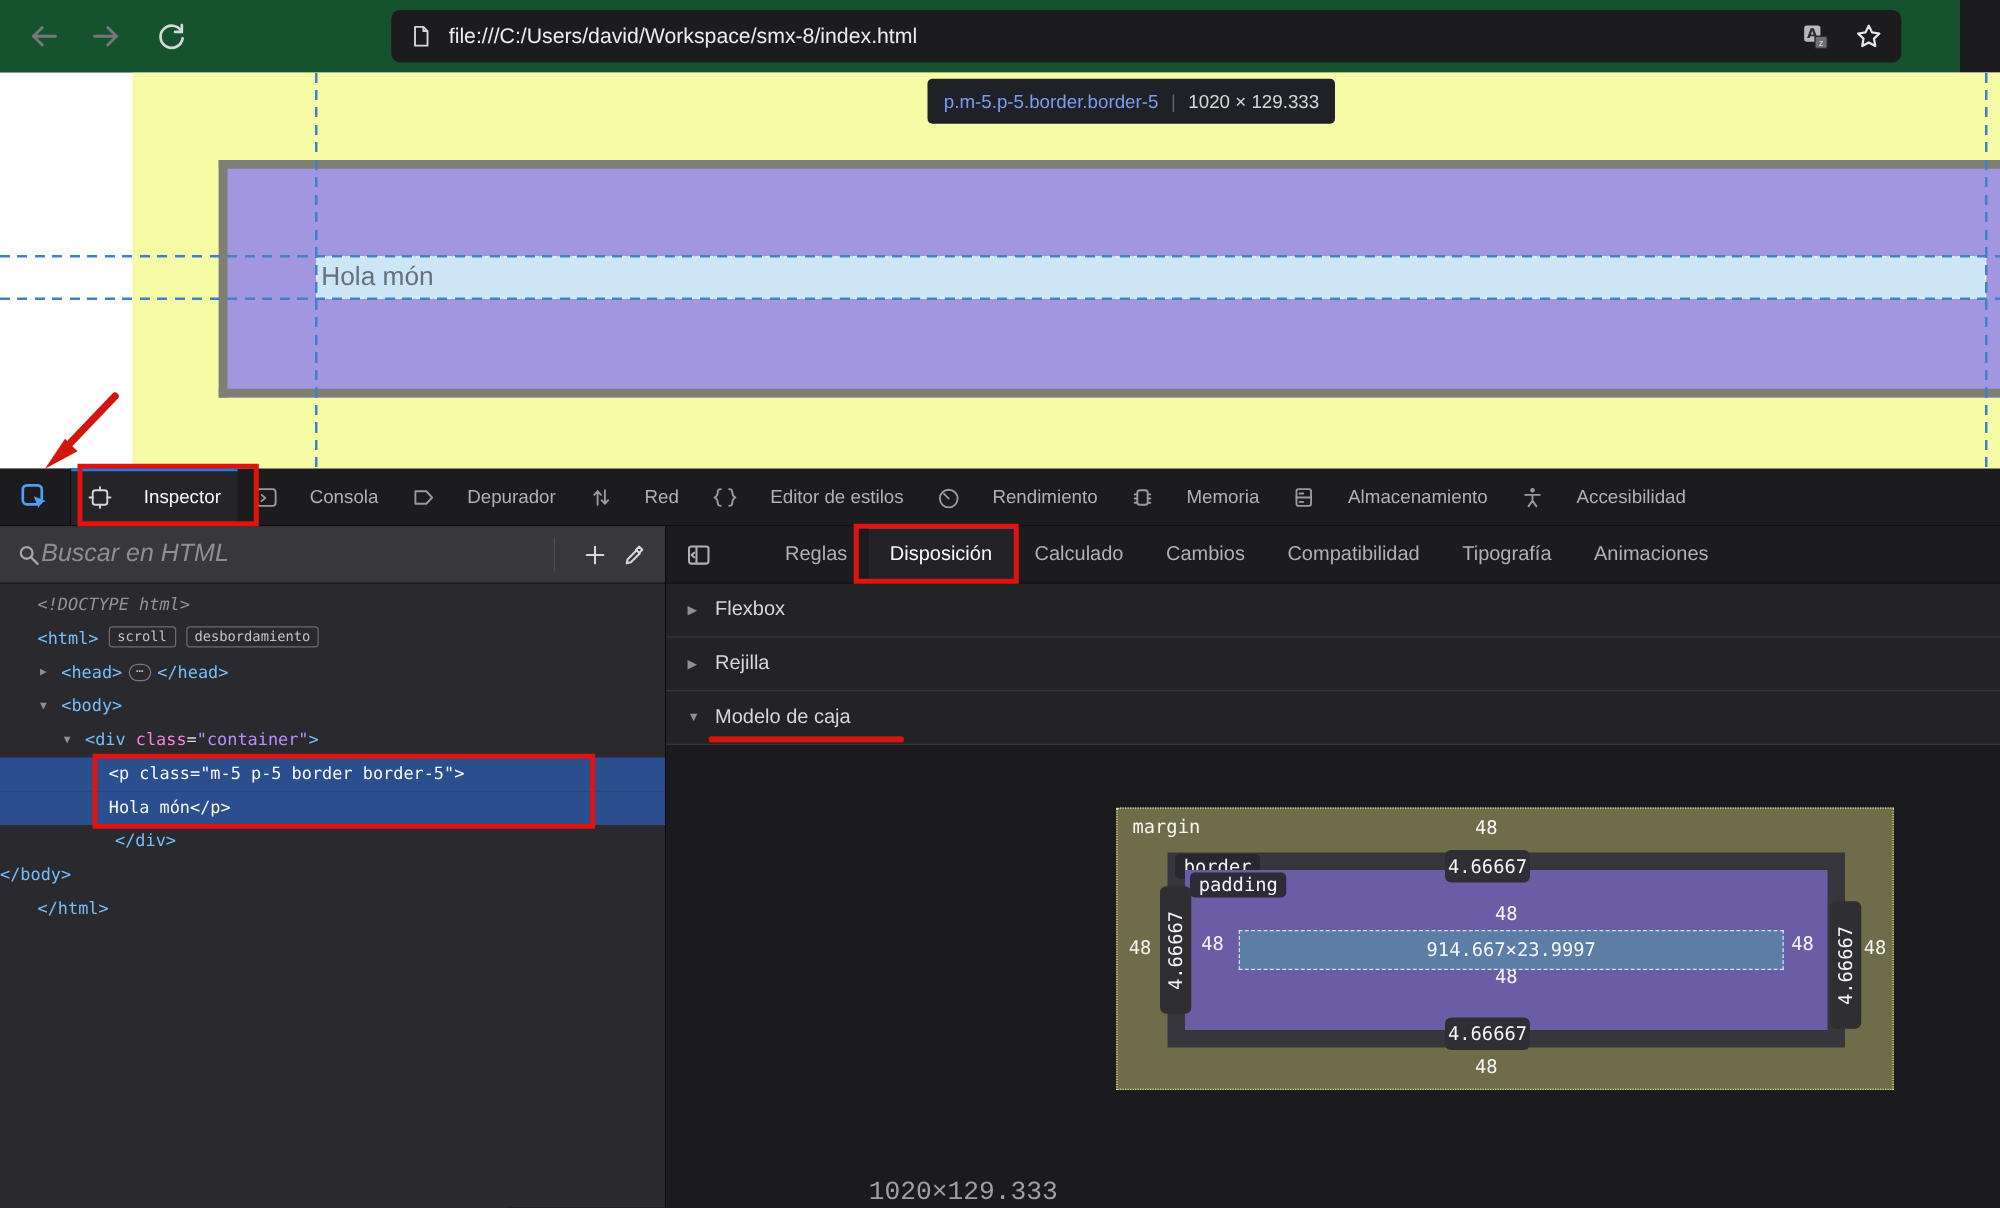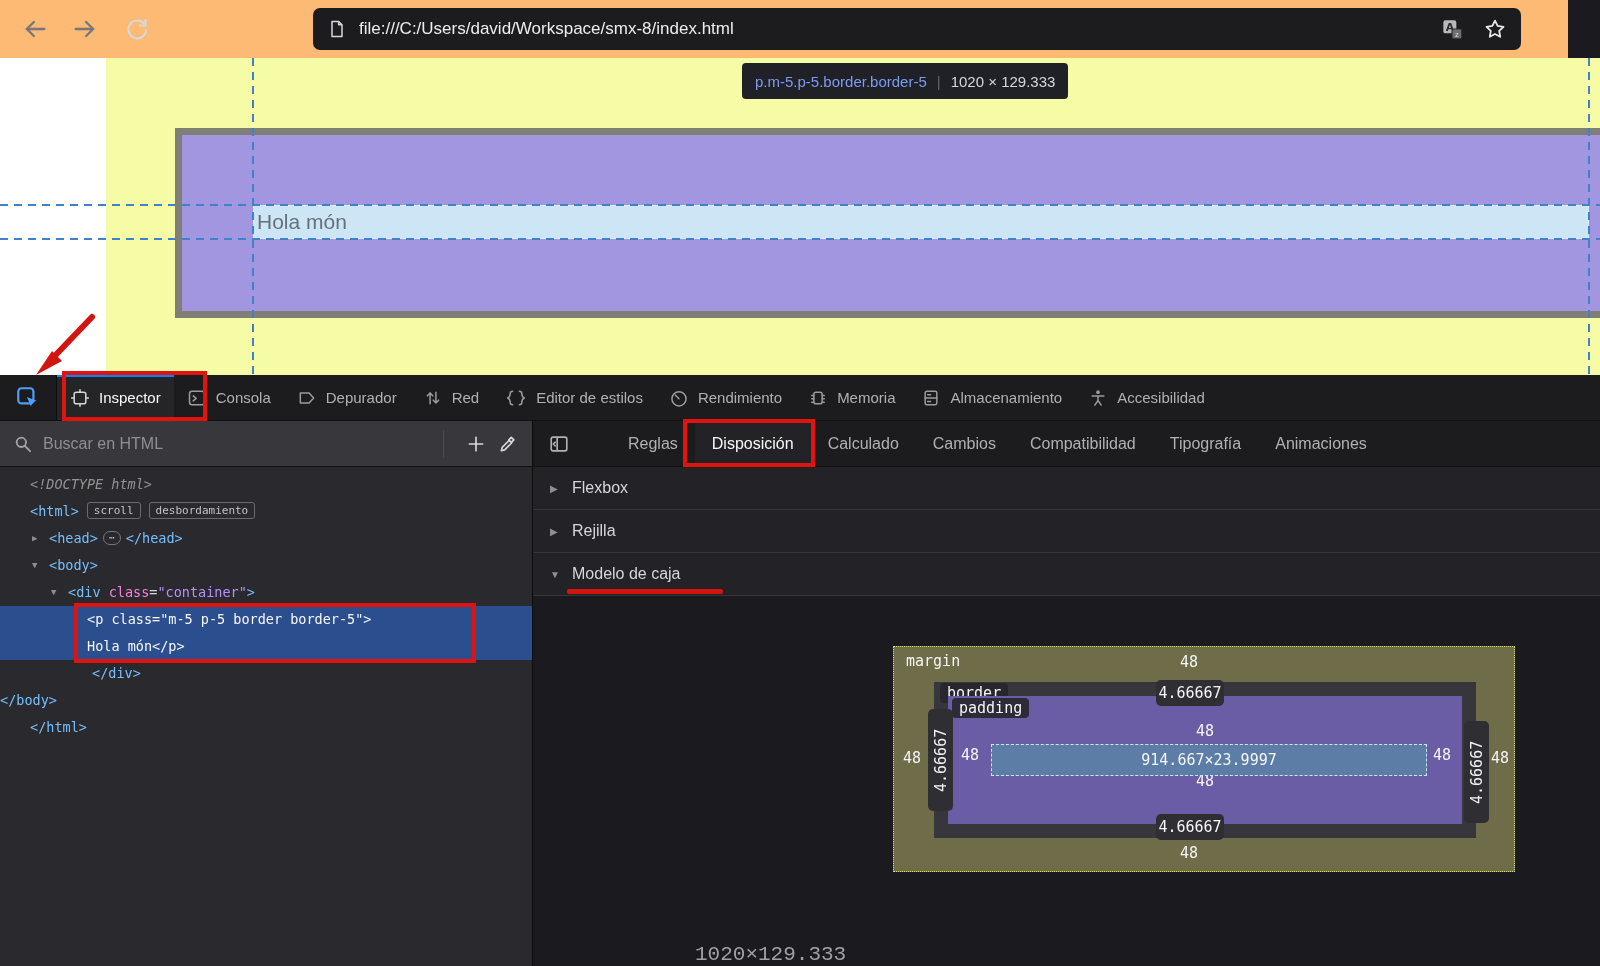--- a/index.html
+++ b/index.html
@@ -2,21 +2,21 @@
 <html><head>
 <meta charset="utf-8">
 <style>
   * { margin:0; padding:0; box-sizing:border-box; }
   html,body { width:1600px; height:966px; overflow:hidden; background:#1b1b1f;
               font-family:"Liberation Sans","DejaVu Sans",sans-serif; }
   .icon { display:inline-flex; align-items:center; justify-content:center; }
   .icon svg { display:block; }
 
   
-  #chrome { position:absolute; left:0; top:0; width:1568px; height:58px; background:#fdba74; }
+  #chrome { position:absolute; left:0; top:0; width:1568px; height:58px; background:#14532d; }
   #chrome .navbtn { position:absolute; top:14px; width:30px; height:30px; display:flex; align-items:center; justify-content:center; }
   #url-pill { position:absolute; left:313px; top:8px; width:1208px; height:42px; background:#1c1c1f; border-radius:7px;
               display:flex; align-items:center; padding:0 14px; }
   #url-text { color:#ededf0; font-size:17px; margin-left:12px; flex:1; white-space:nowrap; overflow:hidden; }
 
   
   #viewport { position:absolute; left:0; top:58px; width:1600px; height:317px; background:#ffffff; overflow:hidden; }
   #ovl-margin { position:absolute; left:106px; top:0; width:1494px; height:317px; background:#f6fba6; }
   #ovl-borderbox { position:absolute; left:175px; top:70px; width:1425px; height:190px; background:#a296e0;
                    border-top:7px solid #7f7f76; border-bottom:7px solid #7f7f76; border-left:7px solid #7f7f76; }
@@ -31,30 +31,30 @@
              display:flex; align-items:center; padding:0 13px; font-size:15px; white-space:nowrap; }
   #infobar .sel { color:#7c9bf2; }
   #infobar .sep { color:#62626a; margin:0 10px; }
   #infobar .dims { color:#d7d7db; }
 
   
   #devtools { position:absolute; left:0; top:375px; width:1600px; height:591px; background:#1c1c1f; }
   #dt-tabbar { position:absolute; left:0; top:0; width:1600px; height:46px; background:#1c1c1f;
                border-bottom:1px solid #101013; display:flex; align-items:stretch; }
   #picker-cell { width:57px; border-right:1px solid #0c0c0d; display:flex; align-items:center; justify-content:center; color:#4d9ff8; }
-  .dtab { display:flex; align-items:center; gap:9px; padding:0 13px; color:#b1b1b3; font-size:15px; position:relative; white-space:nowrap; }
+  .dtab { display:flex; align-items:center; gap:25px; padding:0 13px; color:#b1b1b3; font-size:15px; position:relative; white-space:nowrap; }
   .dtab .icon { color:#9b9b9e; }
   .dtab.active { background:#252528; color:#f9f9fa; }
   .dtab.active .icon { color:#d7d7db; }
   .dtab.active::before { content:""; position:absolute; left:0; top:0; right:0; height:2px; background:#0a84ff; }
 
   #dt-row2 { position:absolute; left:0; top:46px; width:1600px; height:46px; display:flex; }
   #dt-search { width:532px; background:#38383c; border-bottom:1px solid #101013; display:flex; align-items:center; position:relative; }
   #dt-search .icon { color:#a5a5a8; }
-  #search-placeholder { color:#8f8f93; font-size:16px; margin-left:10px; flex:1; }
+  #search-placeholder { color:#8f8f93; font-size:20px; flex:1;font-style:italic; }
   #dt-search .tooldiv { width:1px; height:28px; background:#4c4c50; margin:0 10px; }
   #sidebar-tabs { flex:1; background:#1c1c1f; border-bottom:1px solid #101013; border-left:1px solid #0c0c0d;
                   display:flex; align-items:stretch;gap:26px; }
   #sidebar-toggle { width:52px; display:flex; align-items:center; justify-content:center; color:#b1b1b3; }
   .stab { display:flex; align-items:center; padding:0 17px; color:#b1b1b3; font-size:16px; position:relative; white-space:nowrap; }
   .stab.active { background:#232327; color:#f9f9fa; }
   .stab.active::before { content:""; position:absolute; left:0; top:0; right:0; height:2px; background:#0a84ff; }
 
   #dt-body { position:absolute; left:0; top:92px; width:1600px; height:499px; display:flex; }
   #markup-pane { width:532px; background:#2a2a2e; position:relative; padding-top:4px;

